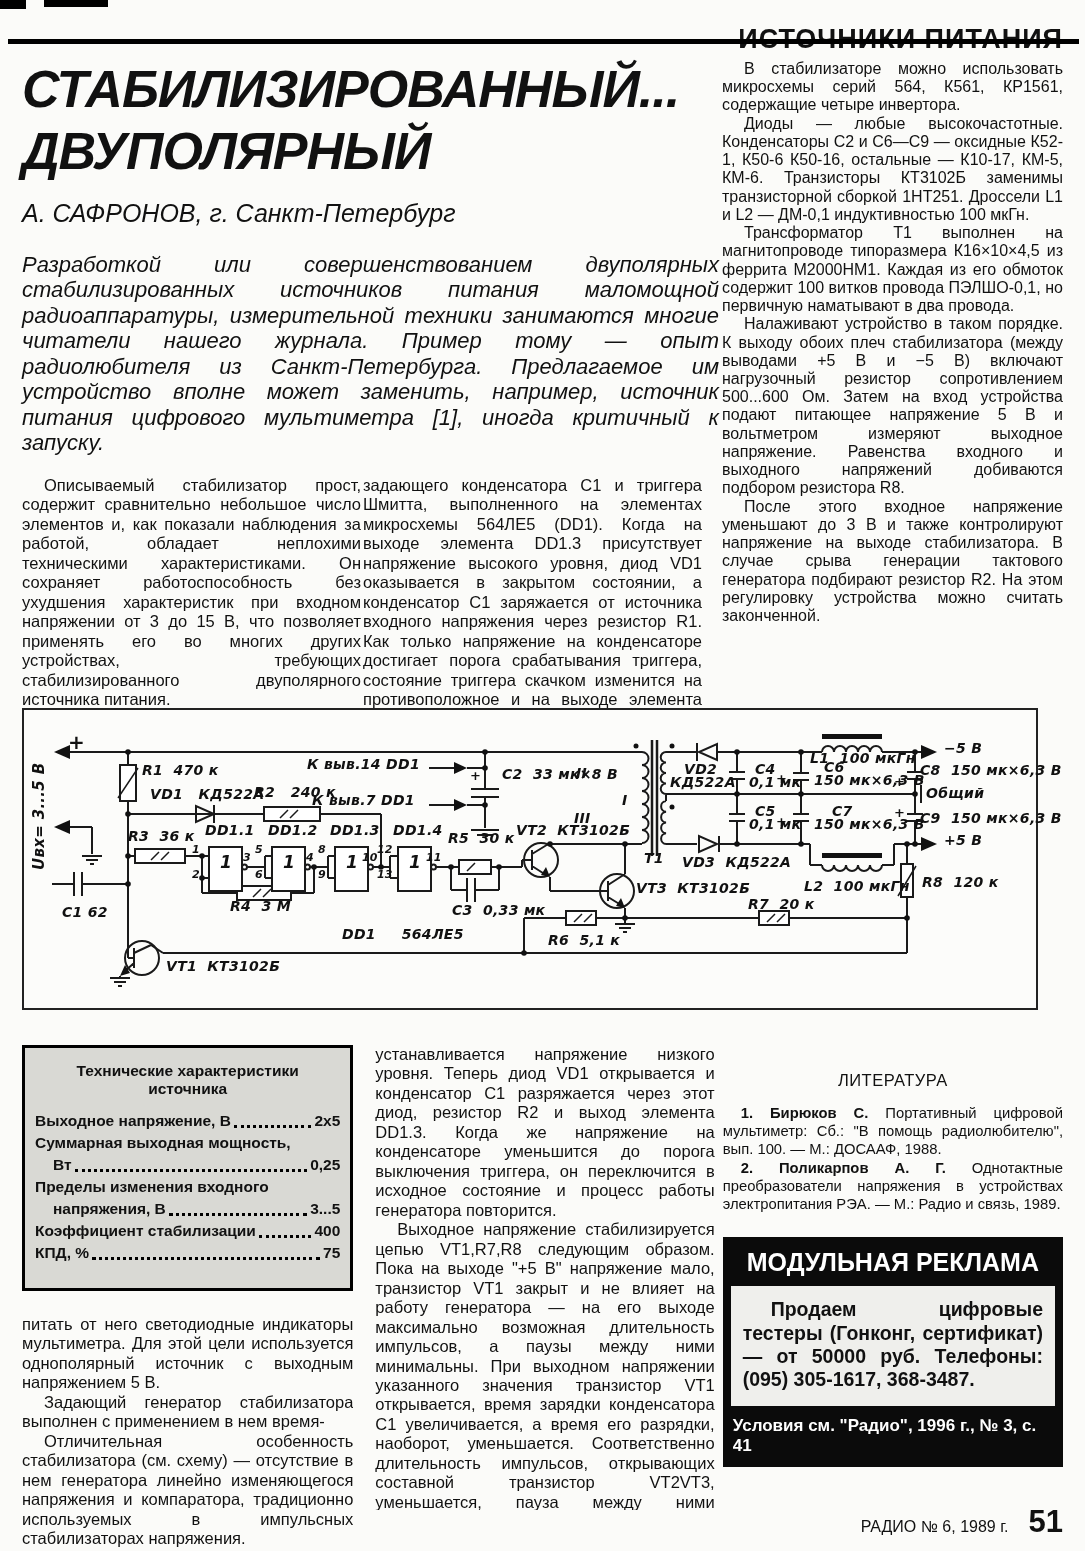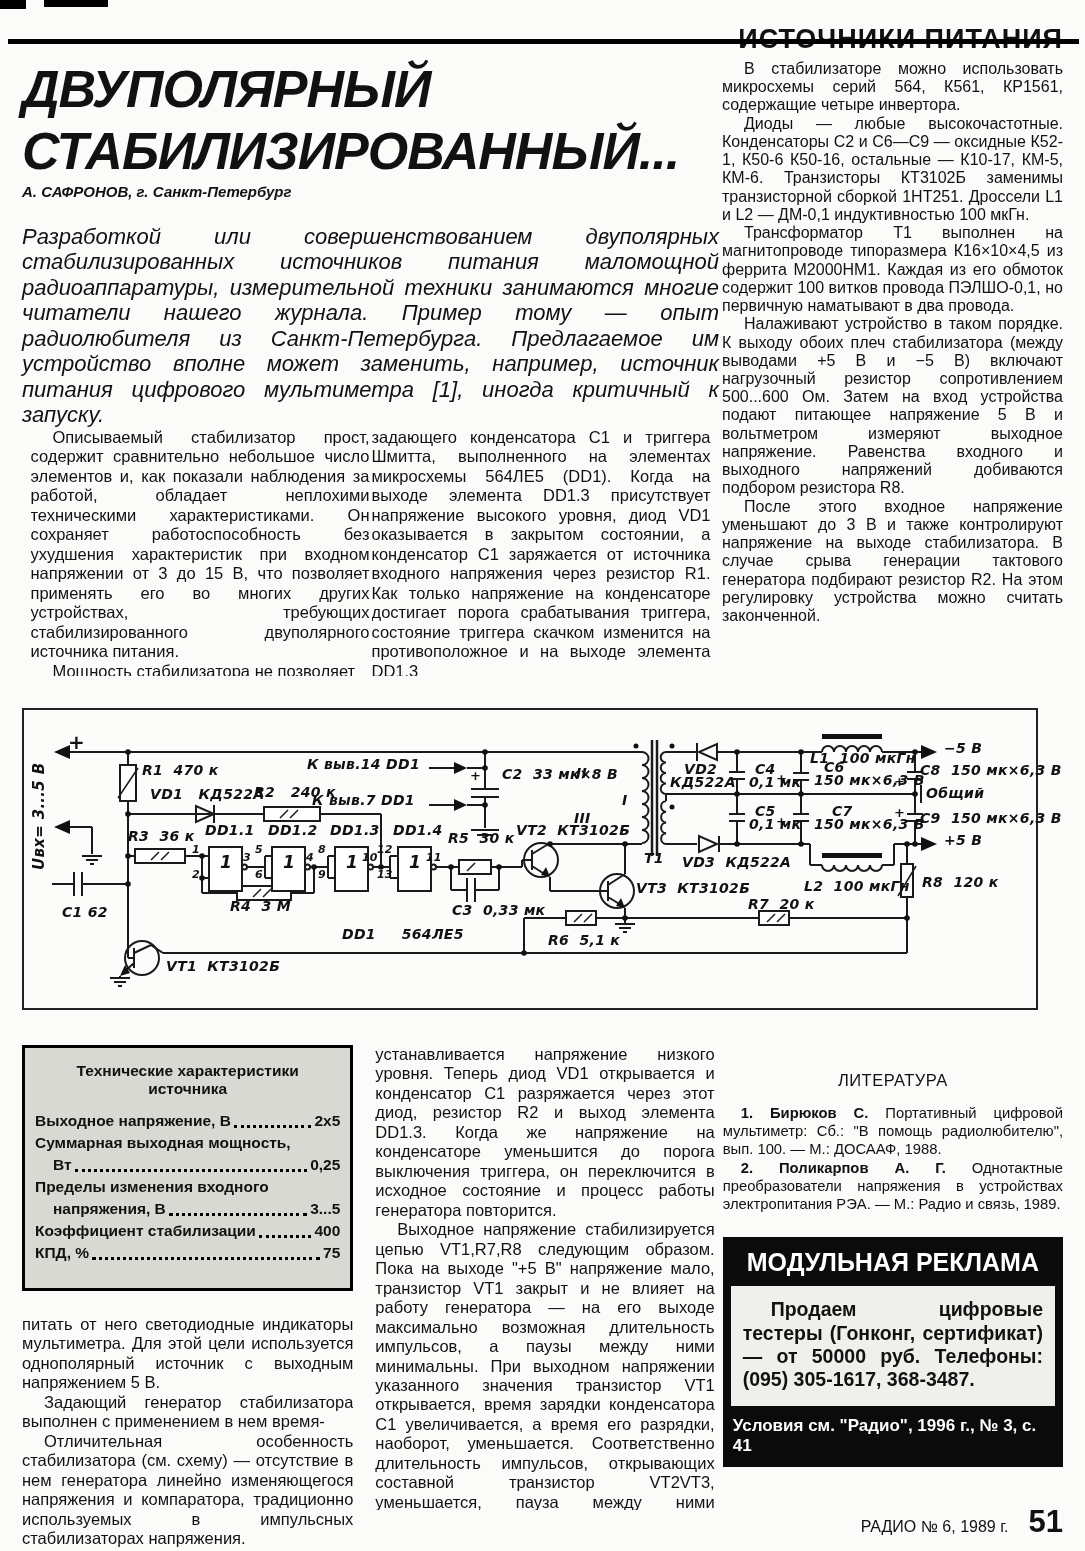--- a/index.html
+++ b/index.html
@@ -5,23 +5,23 @@
   html,body{margin:0;padding:0;}
   body{width:1085px;height:1551px;position:relative;background:#fbfbf9;color:#111;
        font-family:"Liberation Sans",sans-serif;overflow:hidden;}
   
   .topstrip{position:absolute;background:#000;}
   .kicker{position:absolute;top:24px;right:22px;font-size:27px;font-weight:bold;letter-spacing:1px;}
   .rule{position:absolute;top:39px;left:8px;width:1071px;height:5px;background:#000;}
   
   .leftblock{position:absolute;left:22px;top:58px;width:697px;}
   .title{font-size:52px;line-height:1.2;font-weight:bold;font-style:italic;letter-spacing:-1px;}
-  .author{font-size:15px;font-weight:bold;font-style:italic;}
+  .author{margin-top:16px;font-size:25px;font-weight:normal;font-style:italic;}
   .lead{margin-top:24px;font-size:22px;line-height:1.16;font-style:italic;text-align:justify;}
-  .twocol{display:flex;gap:2px;justify-content:center;}
+  .twocol{margin-top:20px;display:flex;gap:2px;}
   .twocol .col{width:339px;height:248px;overflow:hidden;}
   p.body{margin:0;font-size:16.5px;line-height:1.18;text-align:justify;text-indent:22px;}
   p.noind{text-indent:0;}
   .rcol{position:absolute;left:722px;top:60px;width:341px;height:645px;overflow:hidden;}
   .rcol p.body{font-size:16px;line-height:1.14;}
   
   .schematic{position:absolute;left:22px;top:708px;width:1012px;height:298px;border:2px solid #222;background:#fcfcfa;}
   .schematic svg{position:absolute;left:0;top:0;}
   .slabel{position:absolute;font:italic bold 14px "DejaVu Sans",sans-serif;white-space:pre;letter-spacing:.3px;color:#111;}
   .pin{font-size:11px;letter-spacing:0;}
@@ -57,22 +57,22 @@
 <body>
 
 <div class="topstrip" style="left:0;top:0;width:26px;height:9px;"></div>
 <div class="topstrip" style="left:44px;top:0;width:64px;height:7px;"></div>
 
 <div class="kicker">ИСТОЧНИКИ ПИТАНИЯ</div>
 <div class="rule"></div>
 
 <div class="leftblock">
   <div class="title">
+    <div>СТАБИЛИЗИРОВАННЫЙ...</div>
     <div>ДВУПОЛЯРНЫЙ</div>
-    <div>СТАБИЛИЗИРОВАННЫЙ...</div>
   </div>
   <div class="author">А. САФРОНОВ, г. Санкт-Петербург</div>
   <div class="lead">Разработкой или совершенствованием двуполярных стабилизированных источников питания маломощной радиоаппаратуры, измерительной техники занимаются многие читатели нашего журнала. Пример тому — опыт радиолюбителя из Санкт-Петербурга. Предлагаемое им устройство вполне может заменить, например, источник питания цифрового мультиметра [1], иногда критичный к запуску.</div>
   <div class="twocol">
     <div class="col">
       <p class="body">Описываемый стабилизатор прост, содержит сравнительно небольшое число элементов и, как показали наблюдения за работой, обладает неплохими техническими характеристиками. Он сохраняет работоспособность без ухудшения характеристик при входном напряжении от 3 до 15 В, что позволяет применять его во многих других устройствах, требующих стабилизированного двуполярного источника питания.</p>
       <p class="body">Мощность стабилизатора не позволяет</p>
     </div>
     <div class="col">
       <p class="body noind">задающего конденсатора С1 и триггера Шмитта, выполненного на элементах микросхемы 564ЛЕ5 (DD1). Когда на выходе элемента DD1.3 присутствует напряжение высокого уровня,  диод VD1 оказывается в закрытом состоянии, а конденсатор С1 заряжается от источника входного напряжения через резистор R1. Как только напряжение на конденсаторе достигает порога срабатывания триггера, состояние триггера скачком изменится на противоположное и на выходе элемента DD1.3</p>

